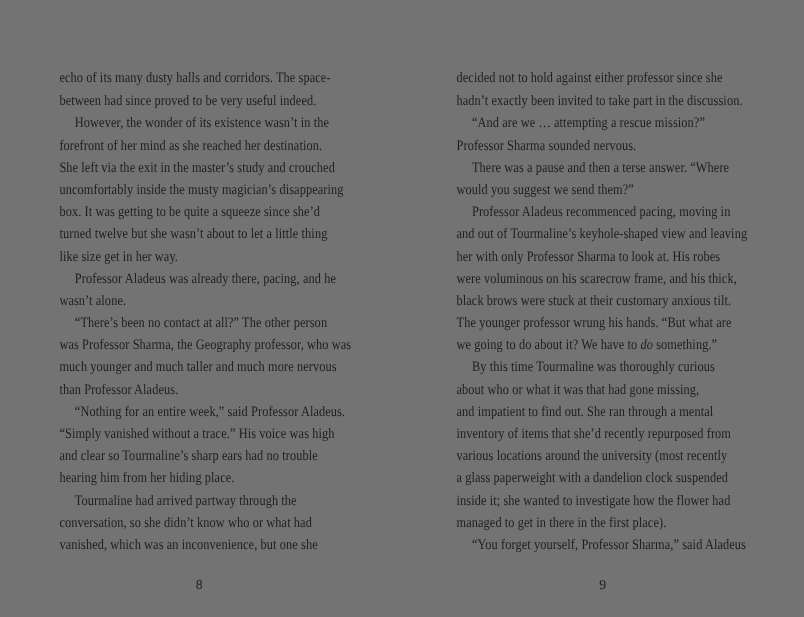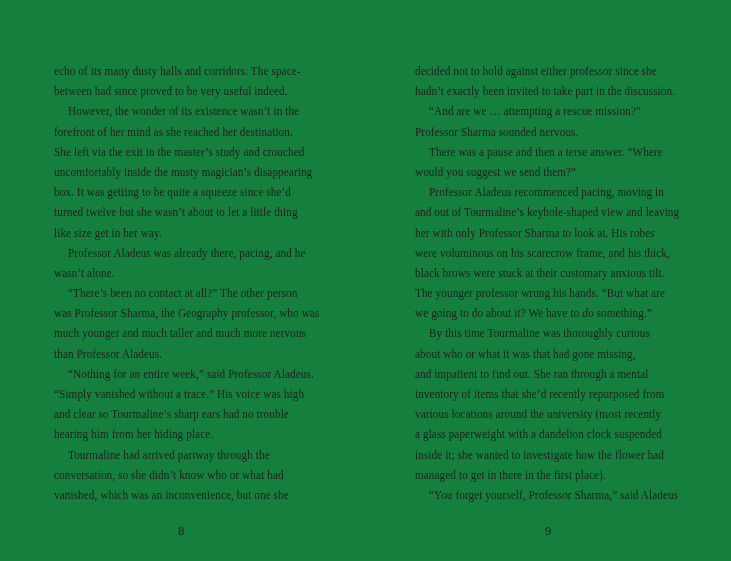--- a/index.html
+++ b/index.html
@@ -9,21 +9,21 @@
   body {
     width: 731px;
     height: 561px;
     background: #ffffff;
     overflow: hidden;
   }
   .spread {
     position: relative;
     width: 731px;
     height: 561px;
-    background: #15803d;
+    background: #737373;
     font-family: "Liberation Serif", "DejaVu Serif", serif;
     color: #1e1e1e;
   }
   .page-col {
     position: absolute;
     top: 61px;
     transform: scaleX(0.85);
     transform-origin: 0 0;
     white-space: nowrap;
   }

